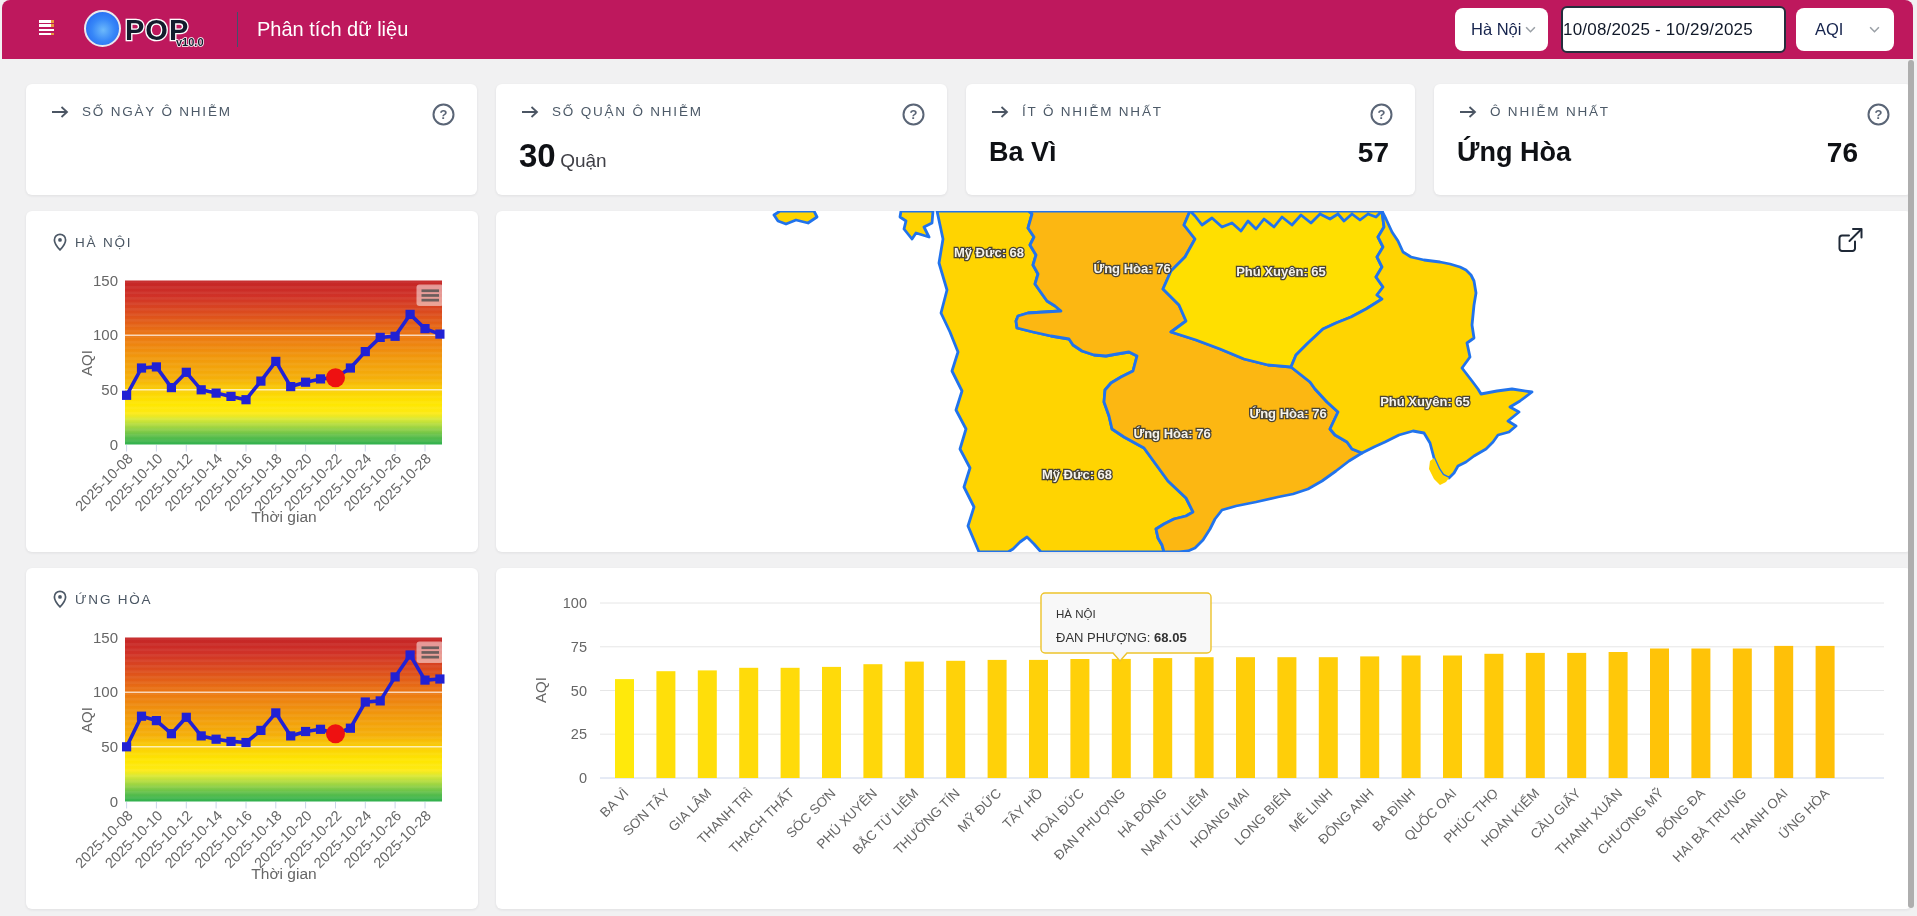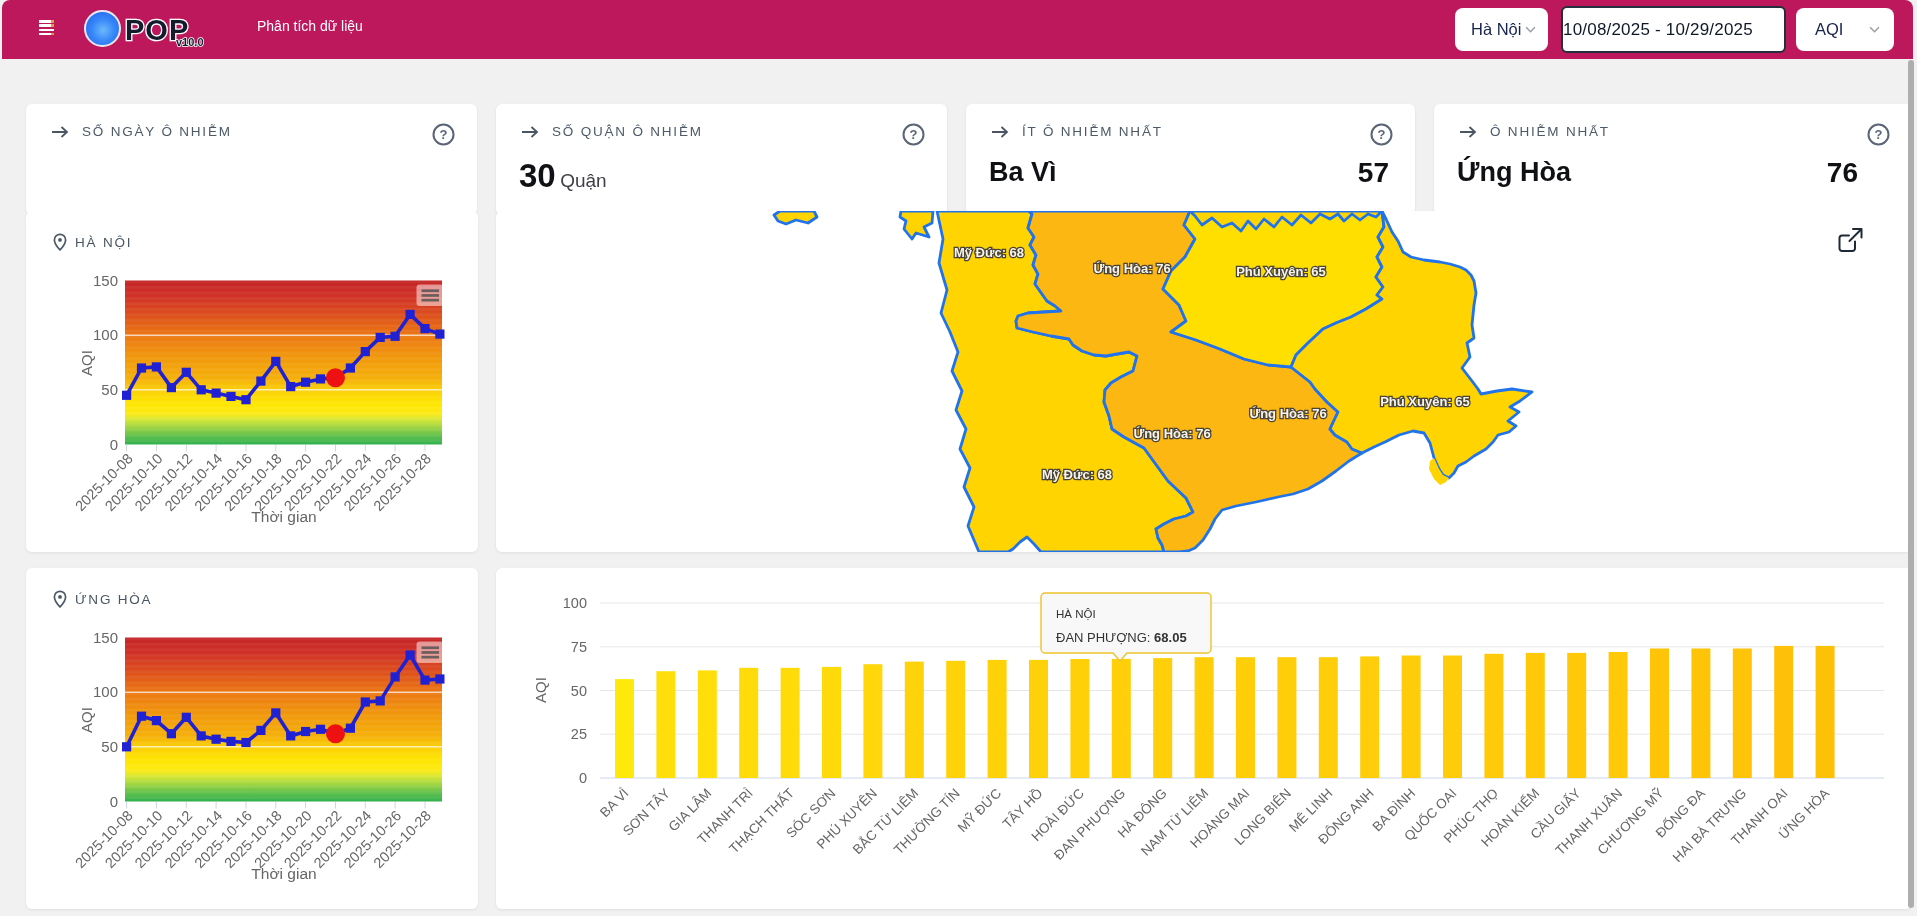--- a/index.html
+++ b/index.html
@@ -2,29 +2,29 @@
 <html><head><meta charset="utf-8">
 <style>
 * { margin:0; padding:0; box-sizing:border-box; }
 html,body { width:1917px; height:916px; overflow:hidden; background:#f1f1f2; font-family:"Liberation Sans", sans-serif; }
 .nav { position:absolute; left:2px; top:0; width:1911px; height:59px; background:#be185d; border-radius:8px 8px 0 0; }
 .burger { position:absolute; left:37px; top:20px; width:15px; }
 .burger div { height:2.6px; margin-bottom:1.7px; background:#fff; position:relative; }
 .burger div.o:after { content:''; position:absolute; right:0; top:0; width:3px; height:100%; background:#e89a3f; }
 .logo { position:absolute; left:82px; top:10px; width:37px; height:37px; border-radius:50%; border:2px solid #e9e9ee; background:radial-gradient(circle at 52% 55%, #6cb9fb 0%, #3787f8 45%, #1d5cf0 100%); }
 .navdiv { position:absolute; left:235px; top:12px; width:1px; height:35px; background:#43506b; }
-.navtitle { position:absolute; left:255px; top:18px; font-size:14px; color:#fff; }
+.navtitle { position:absolute; left:255px; top:18px; font-size:20px; color:#fff; }
 .selbox { position:absolute; background:#fff; border-radius:8px; display:flex; align-items:center; justify-content:space-between; }
 .hn { left:1455px; top:8px; width:93px; height:43px; padding:0 12px 0 16px; }
 .dt { left:1561px; top:6px; width:225px; height:47px; border:2px solid #252e3d; border-radius:6px; justify-content:flex-start; }
 .aqi { left:1796px; top:8px; width:98px; height:43px; padding:0 14px 0 19px; }
 .selbox span { font-size:16.5px; color:#15234d; }
 .dt span { font-size:17px; color:#101828; letter-spacing:0.2px; }
 .chev { width:11px; height:7px; flex:none; }
-.scard { position:absolute; top:84px; height:111px; background:#fff; border-radius:6px; box-shadow:0 1px 3px rgba(20,20,43,.08);margin-top:20px; }
+.scard { position:absolute; top:84px; height:111px; background:#fff; border-radius:6px; box-shadow:0 1px 3px rgba(20,20,43,.08); }
 .shead { position:absolute; left:26px; top:20px; display:flex; align-items:center; }
 .slab { font-size:13.5px; letter-spacing:1.8px; color:#4d5a68; font-weight:500; }
 .sval { position:absolute; left:23px; right:33px; top:53px; }
 .big { font-size:33px; font-weight:bold; color:#0f1115; }
 .unit { font-size:19px; color:#3f3f46; }
 .name { font-size:27px; font-weight:bold; color:#0f1115; }
 .num { font-size:28px; font-weight:bold; color:#0f1115; float:right; }
 .card { position:absolute; background:#fff; border-radius:6px; box-shadow:0 1px 3px rgba(20,20,43,.08); }
 .sb { position:absolute; right:3px; top:60px; width:6px; height:848px; background:#aeaeae; border-radius:3px; }
 </style></head>

